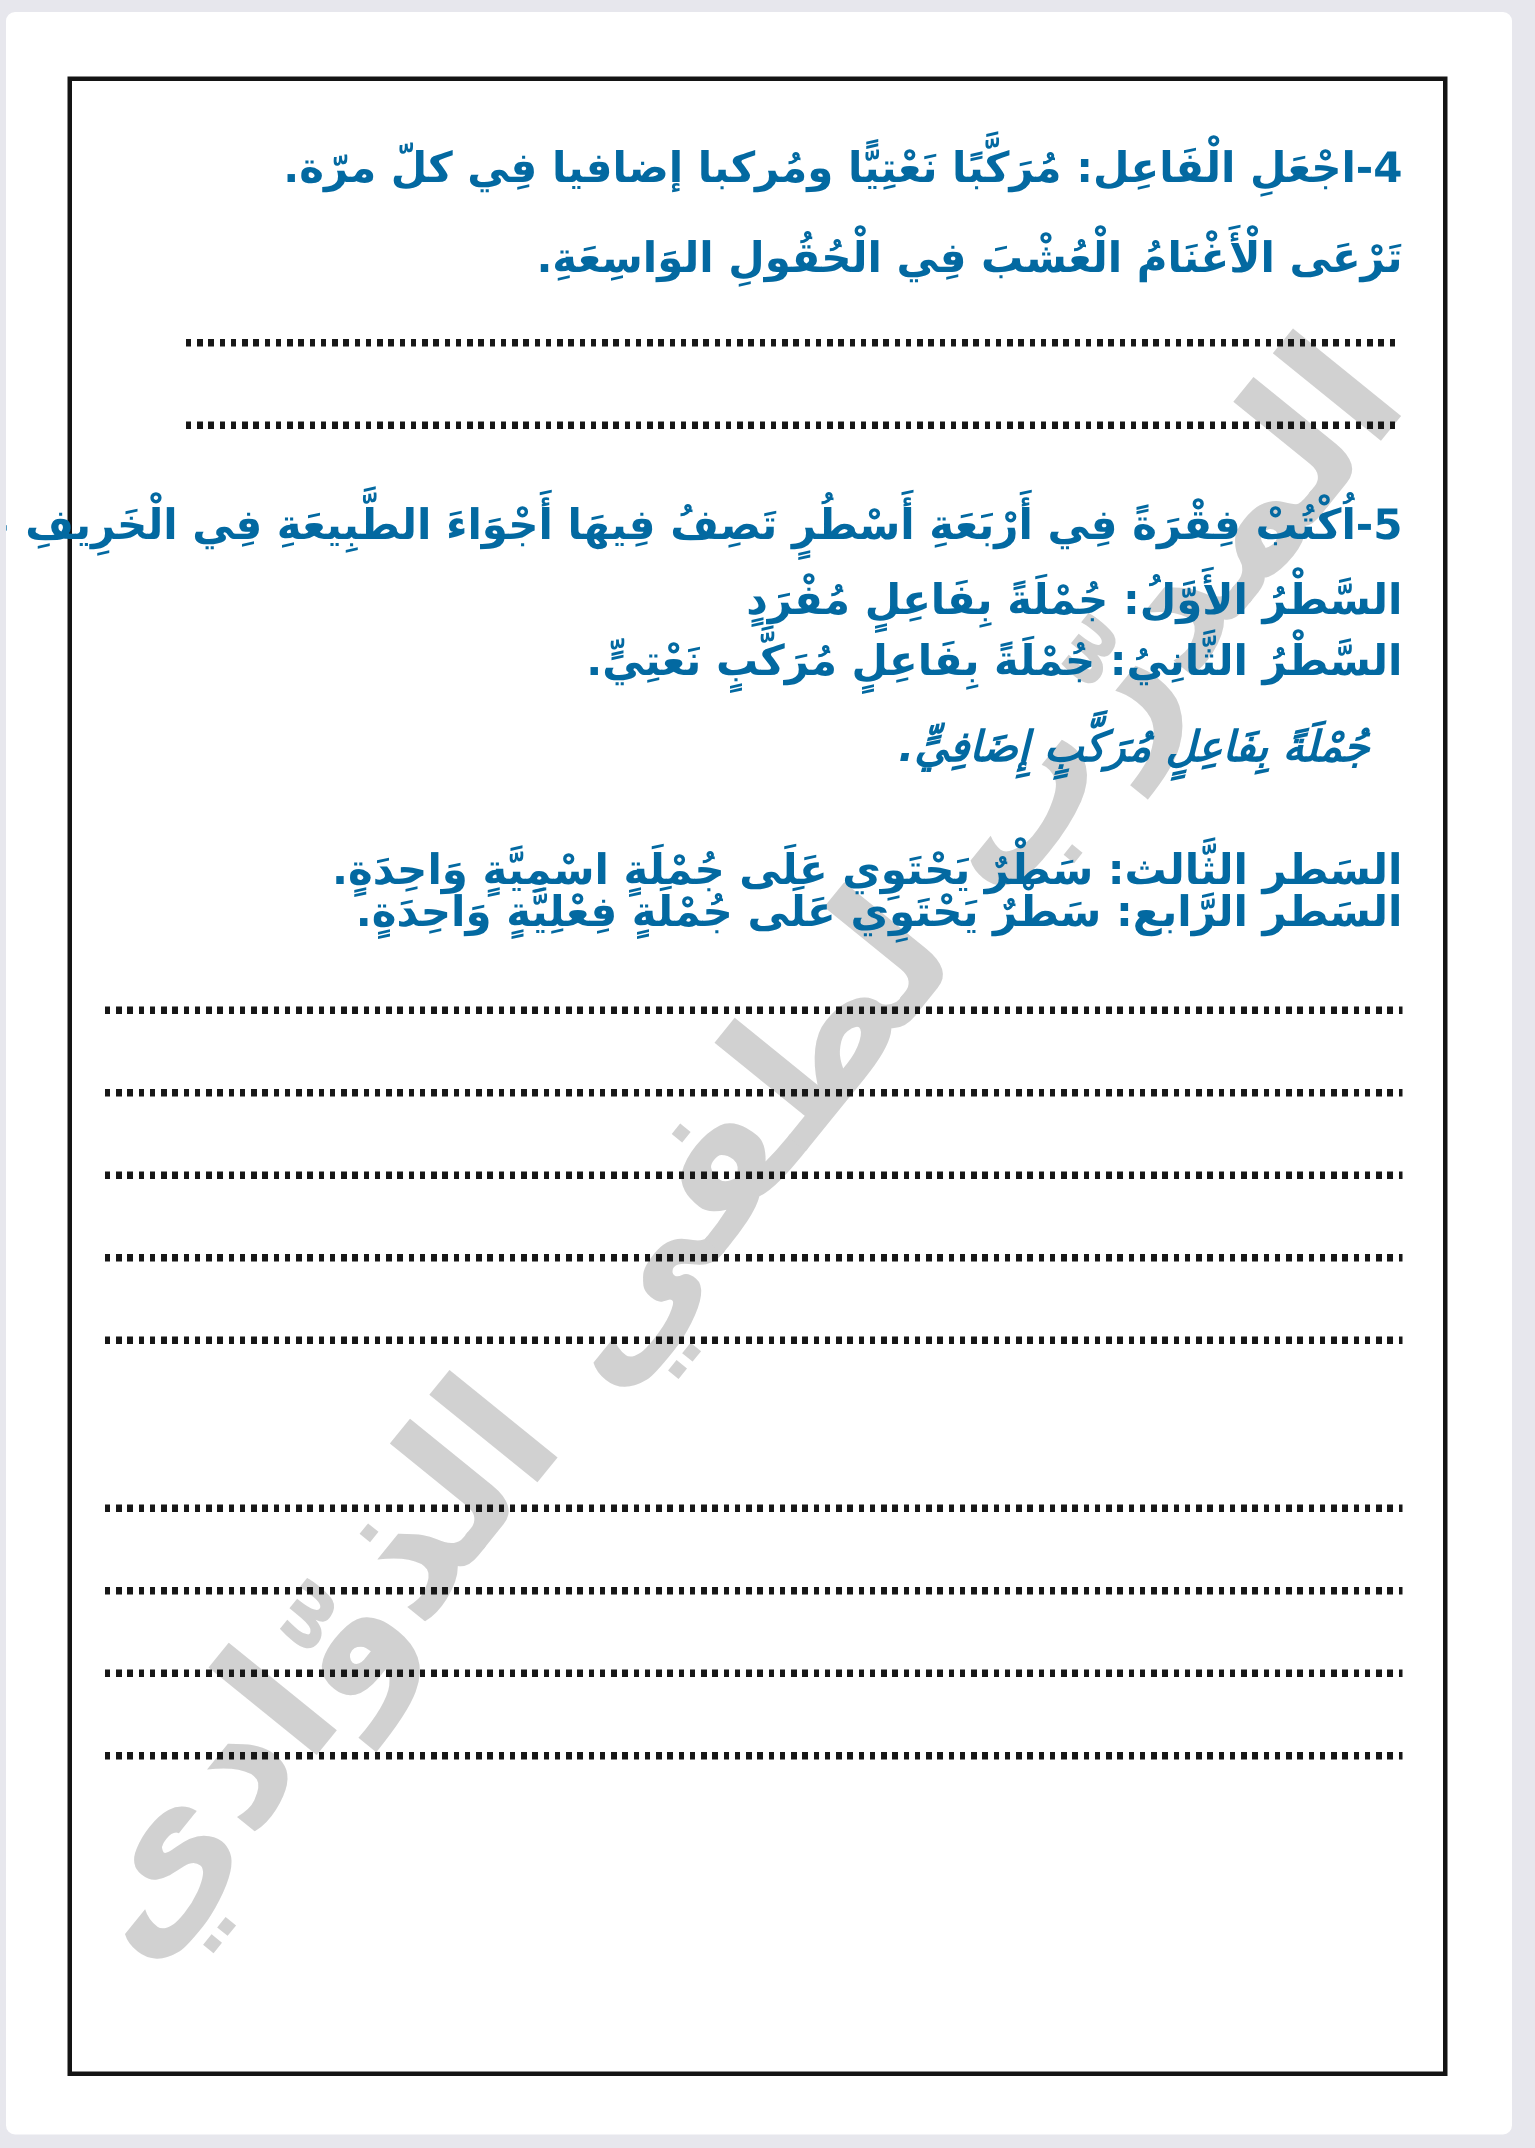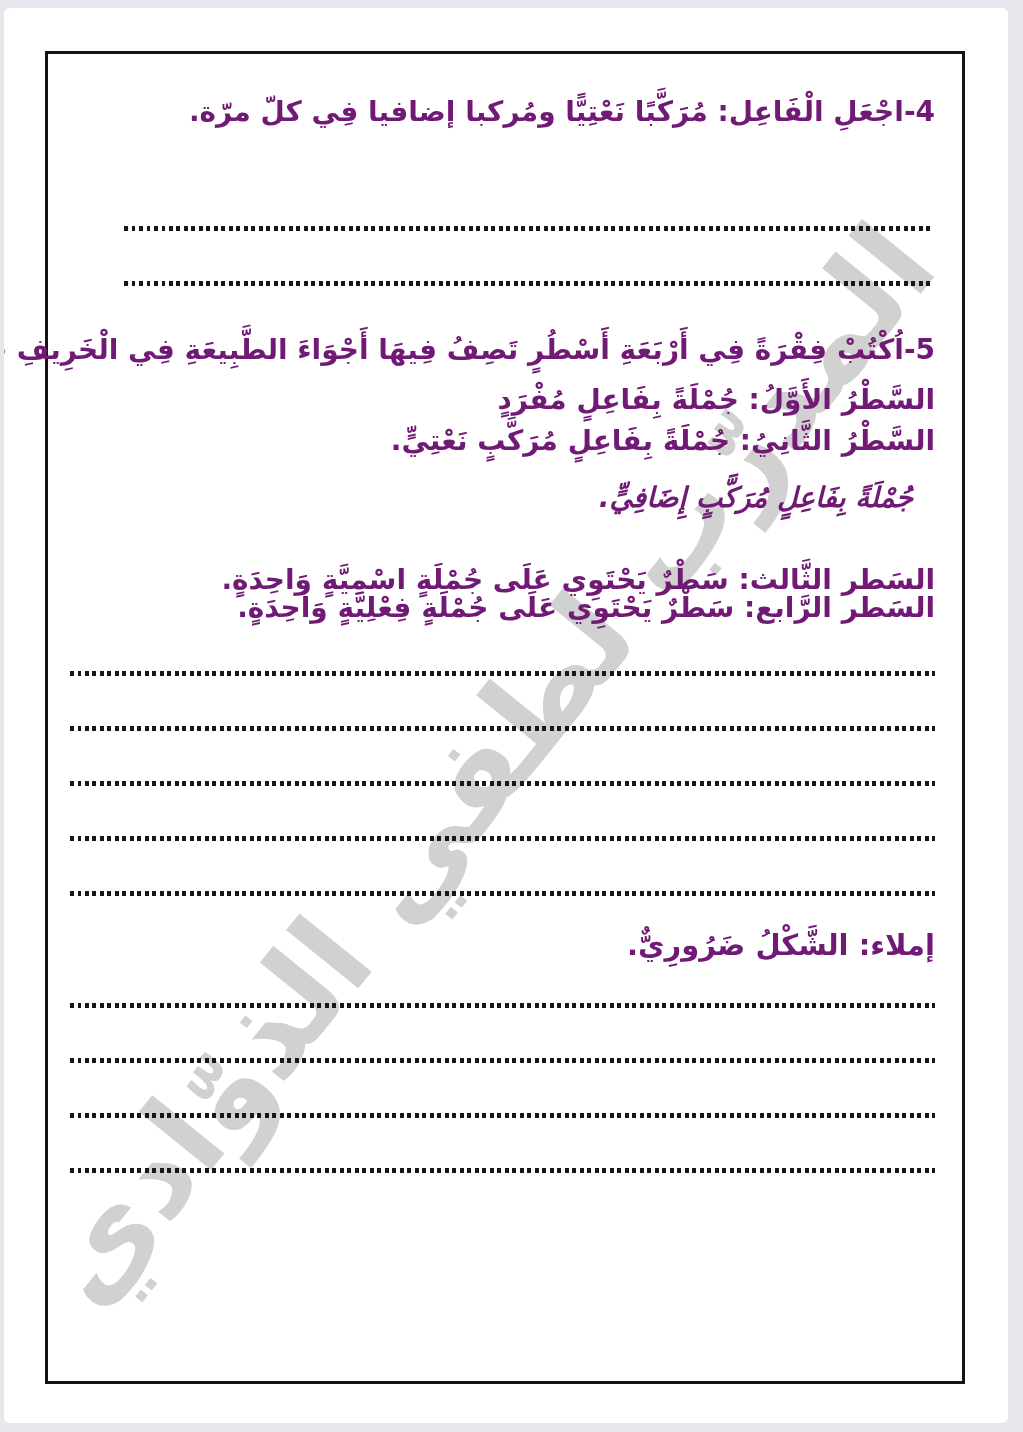--- a/index.html
+++ b/index.html
@@ -26,40 +26,41 @@
   .frame{
     position:absolute;left:41px;top:43px;
     width:914px;height:1327px;
     border:3px solid #141414;
     z-index:2;direction:rtl;
   }
   .line{
     position:absolute;right:27px;
     white-space:nowrap;direction:rtl;unicode-bidi:plaintext;
     font-weight:bold;font-size:28px;line-height:52px;
-    color:#701a75;
+    color:#0369a1;
   }
   .line.big{font-size:29px;}
   .line.sub{right:49px;}
   .dotline{
     position:absolute;height:5px;
     background-image:repeating-linear-gradient(90deg,#171717 0 3.6px,transparent 3.6px 7.5px);
   }
 </style>
 </head>
 <body>
 
 <div class="page">
 
   <div class="watermark">المدرّب لطفي الذوّادي</div>
 
   <div class="frame">
 
     <div class="line" style="top:32px;">4-اجْعَلِ الْفَاعِل: مُرَكَّبًا نَعْتِيًّا ومُركبا إضافيا فِي كلّ مرّة.</div>
 
+    <div class="line" style="top:92px;">تَرْعَى الْأَغْنَامُ الْعُشْبَ فِي الْحُقُولِ الوَاسِعَةِ.</div>
 
     <div id="q4-dots">
         <div class="dotline" style="top: 172px; left: 76px; right: 29px;"></div>
         <div class="dotline" style="top: 227px; left: 76px; right: 29px;"></div>
       </div>
 
     <div class="line" style="top:270px;">5-اُكْتُبْ فِقْرَةً فِي أَرْبَعَةِ أَسْطُرٍ تَصِفُ فِيهَا أَجْوَاءَ الطَّبِيعَةِ فِي الْخَرِيفِ حَسَبَ الْمَطْلُوبِ.</div>
 
     <div id="q5-instructions">
         <div class="line" style="top: 320px; margin-left: 28px;">السَّطْرُ الأَوَّلُ: جُمْلَةً بِفَاعِلٍ مُفْرَدٍ</div>
@@ -70,21 +71,20 @@
       </div>
 
     <div id="q5-dots">
         <div class="dotline" style="top: 617px; left: 22px; right: 27px;"></div>
         <div class="dotline" style="top: 672px; left: 22px; right: 27px;"></div>
         <div class="dotline" style="top: 727px; left: 22px; right: 27px;"></div>
         <div class="dotline" style="top: 782px; left: 22px; right: 27px;"></div>
         <div class="dotline" style="top: 837px; left: 22px; right: 27px;"></div>
       </div>
 
-    <div class="line big" style="top:865px;">إملاء: الشَّكْلُ ضَرُورِيٌّ.</div>
 
     <div id="imla-dots">
         <div class="dotline" style="top: 949px; left: 22px; right: 27px;"></div>
         <div class="dotline" style="top: 1004px; left: 22px; right: 27px;"></div>
         <div class="dotline" style="top: 1059px; left: 22px; right: 27px;"></div>
         <div class="dotline" style="top: 1114px; left: 22px; right: 27px;"></div>
       </div>
 
   </div>
 </div>

